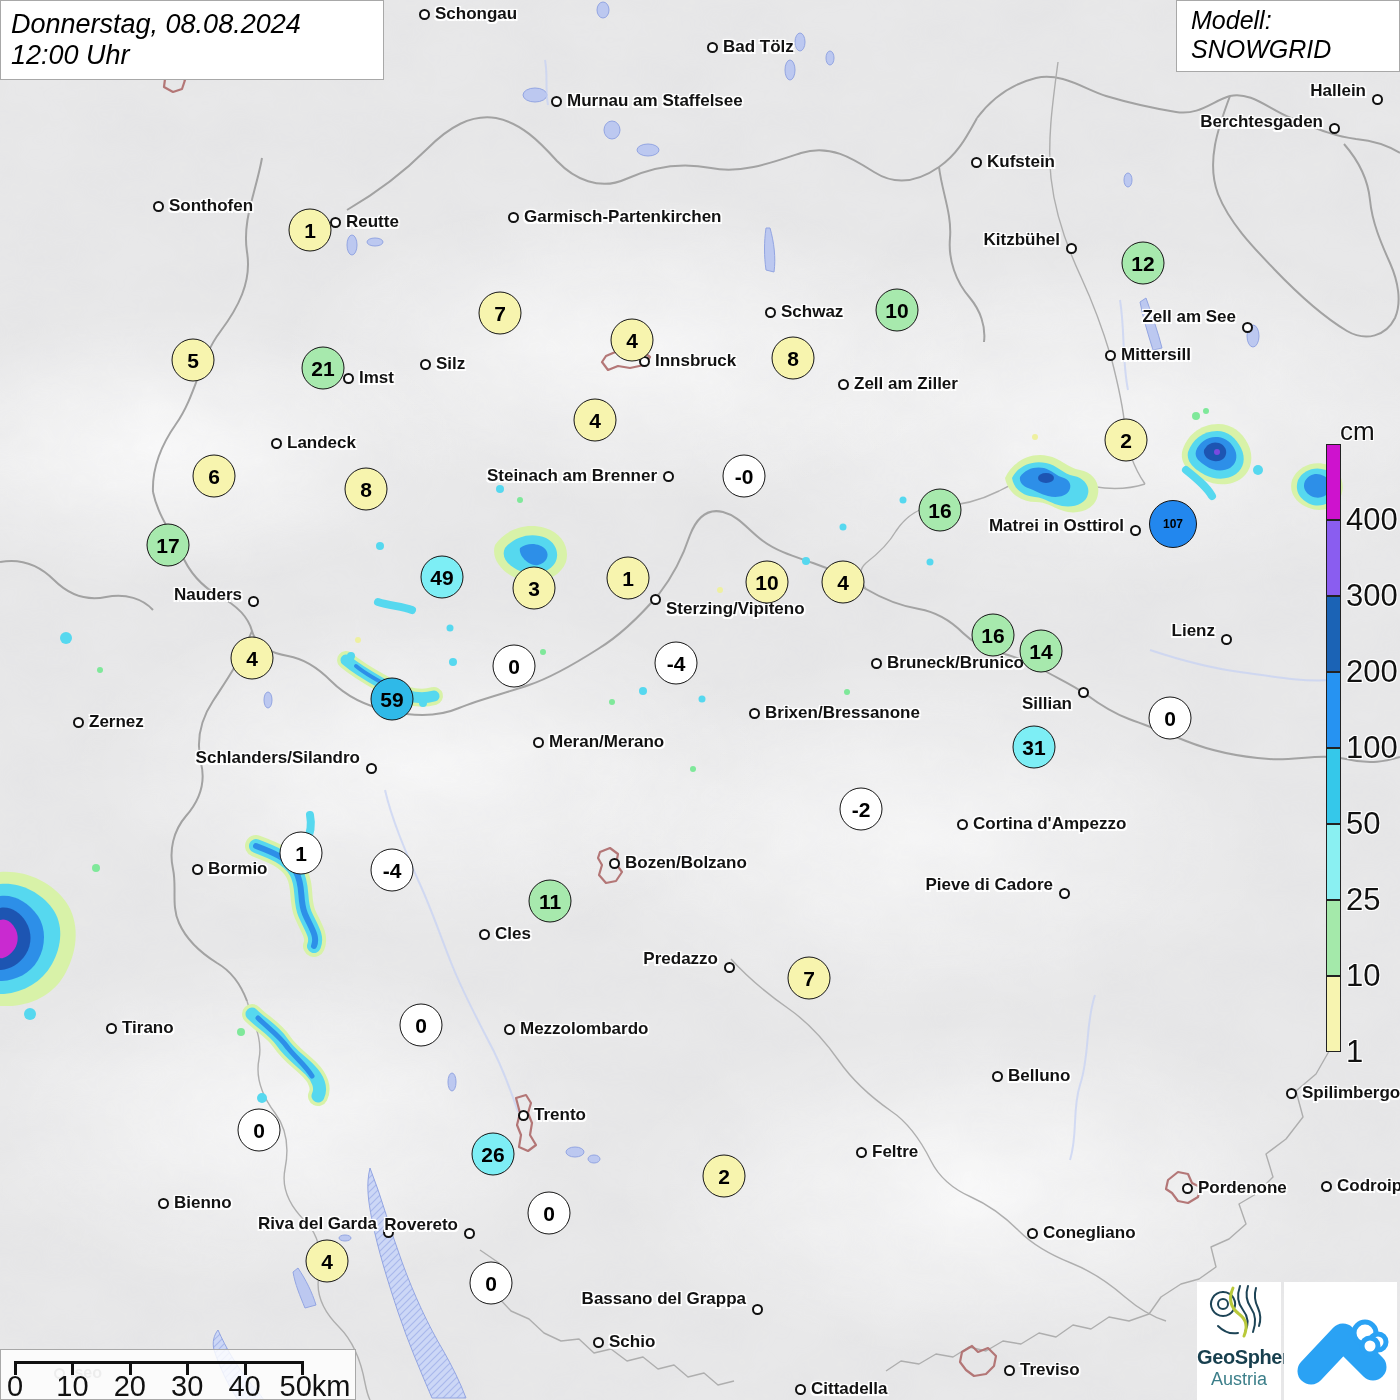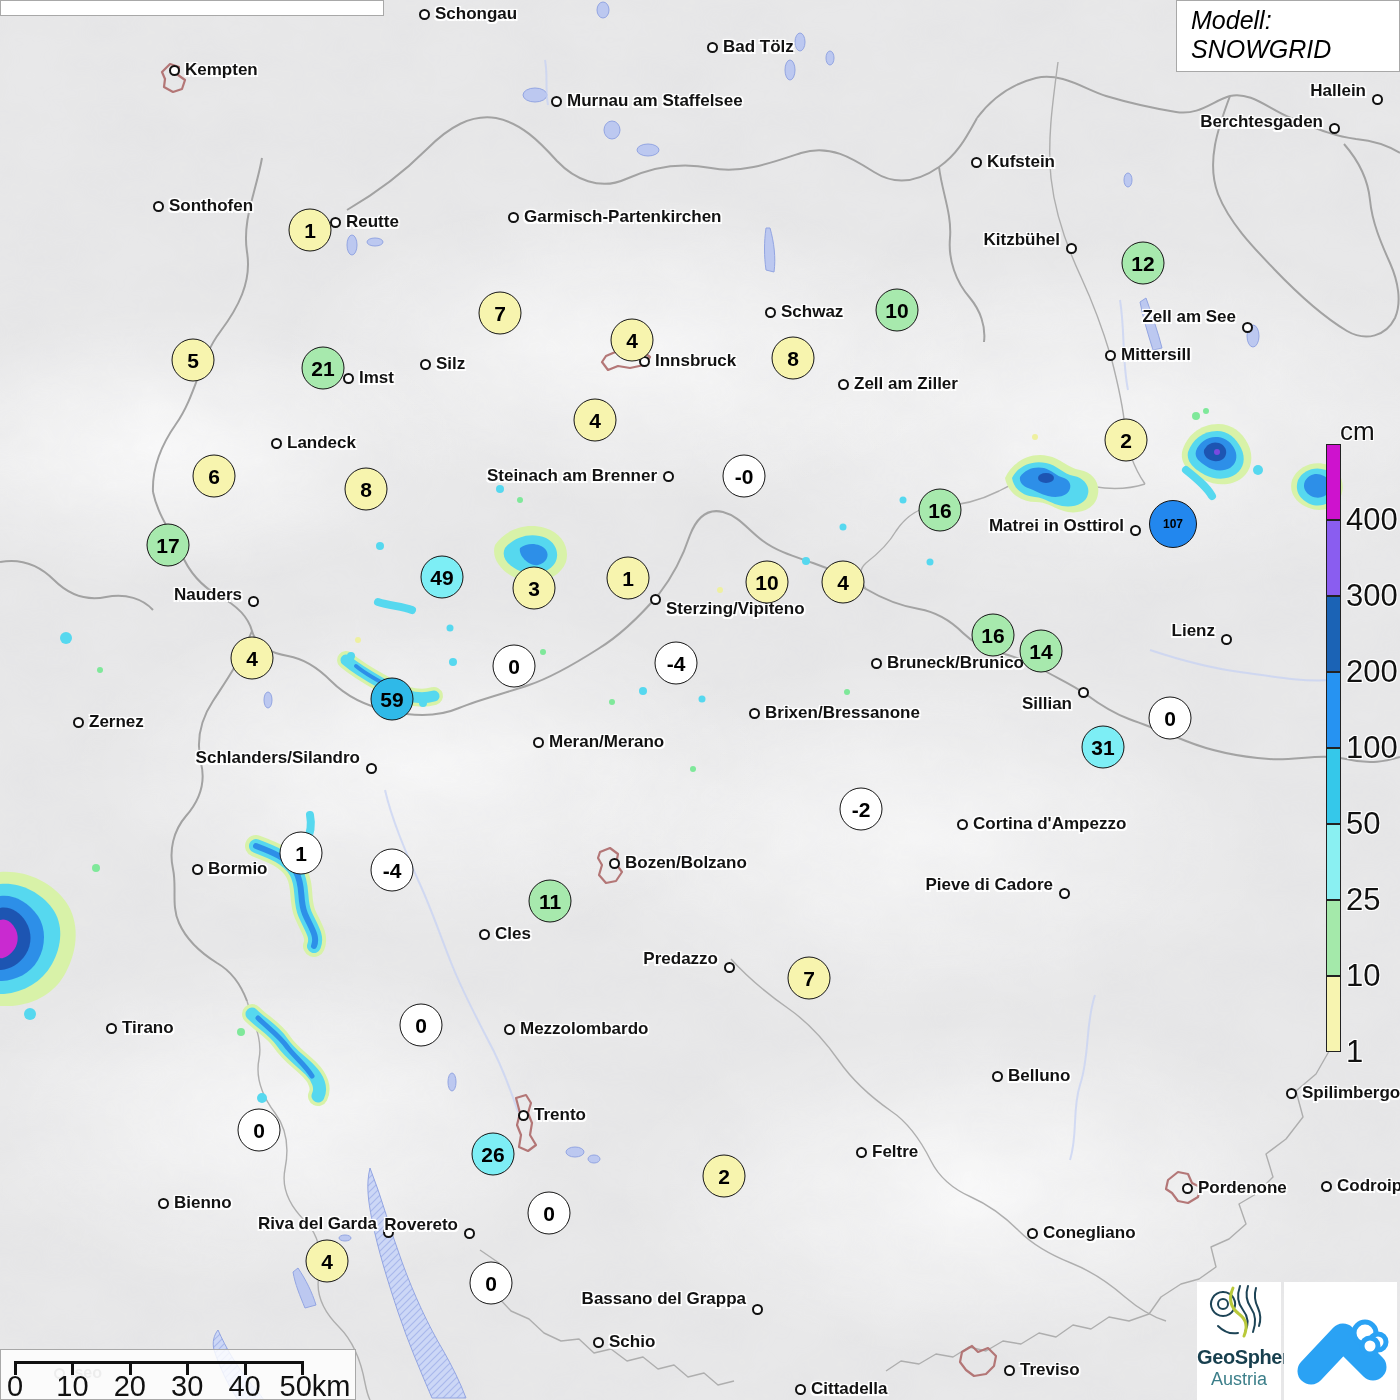--- a/index.html
+++ b/index.html
@@ -447,21 +447,21 @@
       <div class="badge" style="height: 43px; width: 43px; left: 628px; top: 578px; background: rgb(247, 244, 174);">1</div>
       <div class="badge" style="height: 43px; width: 43px; left: 767px; top: 582px; background: rgb(247, 244, 174);">10</div>
       <div class="badge" style="height: 43px; width: 43px; left: 843px; top: 582px; background: rgb(247, 244, 174);">4</div>
       <div class="badge" style="height: 43px; width: 43px; left: 993px; top: 635px; background: rgb(167, 233, 173);">16</div>
       <div class="badge" style="height: 43px; width: 43px; left: 1041px; top: 651px; background: rgb(167, 233, 173);">14</div>
       <div class="badge" style="height: 43px; width: 43px; left: 252px; top: 658px; background: rgb(247, 244, 174);">4</div>
       <div class="badge" style="height: 43px; width: 43px; left: 514px; top: 666px; background: rgb(255, 255, 255);">0</div>
       <div class="badge" style="height: 43px; width: 43px; left: 676px; top: 663px; background: rgb(255, 255, 255);">-4</div>
       <div class="badge" style="height: 43px; width: 43px; left: 392px; top: 699px; background: rgb(47, 185, 232);">59</div>
       <div class="badge" style="height: 43px; width: 43px; left: 1170px; top: 718px; background: rgb(255, 255, 255);">0</div>
-      <div class="badge" style="height: 43px; width: 43px; left: 1103px; top: 747px; background: rgb(125, 238, 245);">31</div>
+      <div class="badge" style="height: 43px; width: 43px; left: 1034px; top: 747px; background: rgb(125, 238, 245);">31</div>
       <div class="badge" style="height: 43px; width: 43px; left: 861px; top: 809px; background: rgb(255, 255, 255);">-2</div>
       <div class="badge" style="height: 43px; width: 43px; left: 301px; top: 853px; background: rgb(255, 255, 255);">1</div>
       <div class="badge" style="height: 43px; width: 43px; left: 392px; top: 870px; background: rgb(255, 255, 255);">-4</div>
       <div class="badge" style="height: 43px; width: 43px; left: 550px; top: 901px; background: rgb(167, 233, 173);">11</div>
       <div class="badge" style="height: 43px; width: 43px; left: 809px; top: 978px; background: rgb(247, 244, 174);">7</div>
       <div class="badge" style="height: 43px; width: 43px; left: 421px; top: 1025px; background: rgb(255, 255, 255);">0</div>
       <div class="badge" style="height: 43px; width: 43px; left: 259px; top: 1130px; background: rgb(255, 255, 255);">0</div>
       <div class="badge" style="height: 43px; width: 43px; left: 493px; top: 1154px; background: rgb(125, 238, 245);">26</div>
       <div class="badge" style="height: 43px; width: 43px; left: 724px; top: 1176px; background: rgb(247, 244, 174);">2</div>
       <div class="badge" style="height: 43px; width: 43px; left: 549px; top: 1213px; background: rgb(255, 255, 255);">0</div>
@@ -486,20 +486,21 @@
       <div class="lseg" style="top: 824px; background: rgb(138, 240, 242);"></div>
       <div class="llabel" style="top: 900px;">25</div>
       <div class="lseg" style="top: 900px; background: rgb(164, 233, 170);"></div>
       <div class="llabel" style="top: 976px;">10</div>
       <div class="lseg" style="top: 976px; background: rgb(247, 244, 176);"></div>
       <div class="llabel" style="top: 1052px;">1</div>
     </div>
 </div>
 
 <div id="title-box" class="panel">
+  <div id="title-line2">Donnerstag, 08.08.2024 12:00 Uhr</div>
 </div>
 
 <div id="model-box" class="panel">Modell: SNOWGRID</div>
 
 <div id="scalebar" class="panel">
   <div class="sbline"></div>
   <div id="scalebar-ticks">
       <div class="sbtick" style="left: 13px;"></div>
       <div class="sblabel" style="left: 14px;">0</div>
       <div class="sbtick" style="left: 70.4px;"></div>

